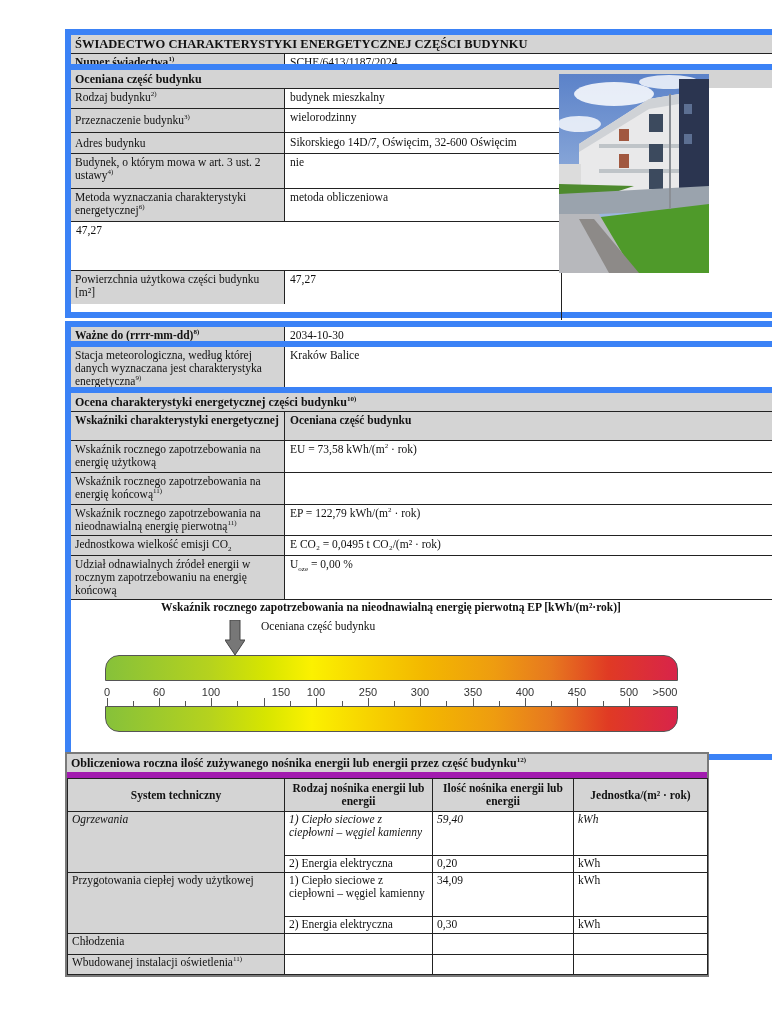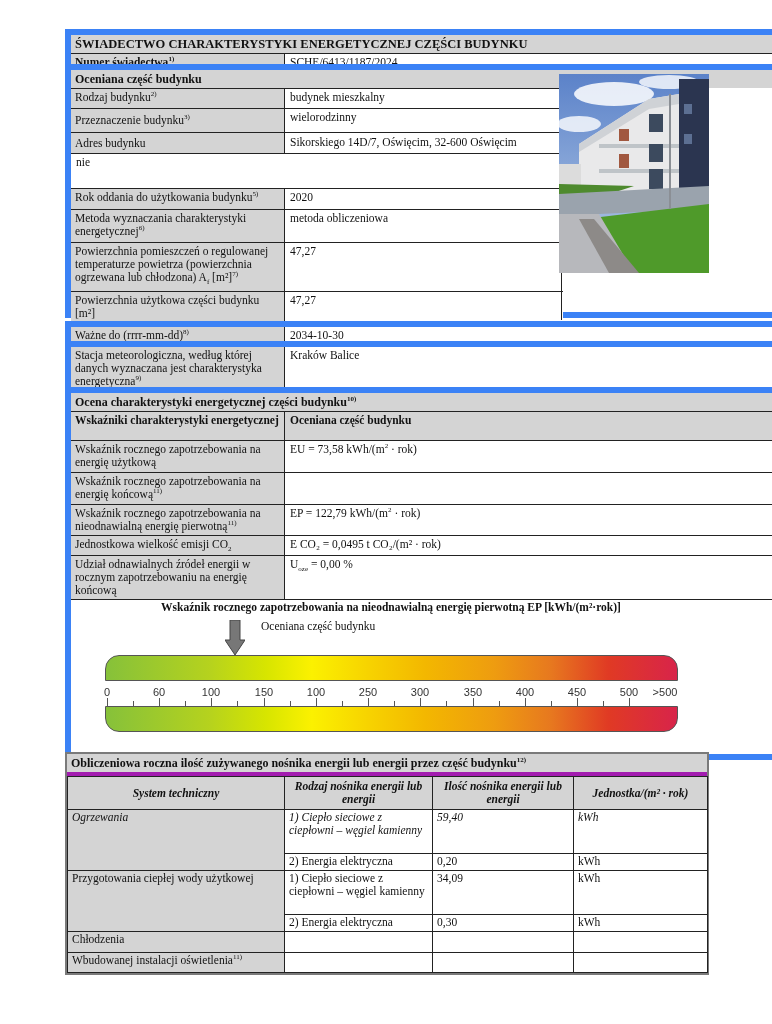--- a/index.html
+++ b/index.html
@@ -44,32 +44,28 @@
     </div>
     <div class="row" style="height:24px;">
       <div class="lbl" style="padding-top:5px;"><span>Przeznaczenie budynku</span><sup>3)</sup></div>
       <div class="val">wielorodzinny</div>
     </div>
     <div class="row" style="height:21px;">
       <div class="lbl" style="padding-top:4px;"><span>Adres budynku</span></div>
       <div class="val" style="padding-top:3px;">Sikorskiego 14D/7, Oświęcim, 32-600 Oświęcim</div>
     </div>
     <div class="row" style="height:35px;">
+      <div class="lbl"><span>Budynek, o którym mowa w art. 3 ust. 2 ustawy</span><sup>4)</sup></div>
       <div class="val">nie</div>
-    </div>
-    <div class="row" style="height:21px;">
-      <div class="lbl"><span>Rok oddania do użytkowania budynku</span><sup>5)</sup></div>
-      <div class="val">2020</div>
     </div>
     <div class="row" style="height:33px;">
       <div class="lbl"><span>Metoda wyznaczania charakterystyki energetycznej</span><sup>6)</sup></div>
       <div class="val">metoda obliczeniowa</div>
     </div>
     <div class="row" style="height:49px;">
-      <div class="lbl"><span>Powierzchnia pomieszczeń o regulowanej temperaturze powietrza (powierzchnia ogrzewana lub chłodzona) A</span><sub>f</sub><span> [m²]</span><sup>7)</sup></div>
       <div class="val">47,27</div>
     </div>
     <div class="row" style="height:34px;">
       <div class="lbl"><span>Powierzchnia użytkowa części budynku [m²]</span></div>
       <div class="val">47,27</div>
     </div>
   </div>
 
   <div class="abs" style="left:490px; top:17px; width:1px; height:233px; background:#222;"></div>
 </div>
@@ -103,21 +99,21 @@
     <polygon points="0,120 150,112 150,135 40,140 0,140" fill="#9aa3ad"></polygon>
     <polygon points="25,145 150,130 150,199 70,199" fill="#4f9a2a"></polygon>
     <polygon points="0,140 40,140 75,199 0,199" fill="#b7b8bc"></polygon>
     <polygon points="20,145 35,145 80,199 50,199" fill="#8d8a88"></polygon>
     <rect x="110" y="20" width="2" height="115" fill="#8b8f95"></rect>
   </svg>
 </div>
 
 <div class="blk" style="top:313px;">
   <div style="display:flex;">
-    <div class="lbl" style="font-weight:normal;"><span>Ważne do (rrrr-mm-dd)</span><sup>8)</sup></div>
+    <div class="lbl" style="font-weight:bold;"><span>Ważne do (rrrr-mm-dd)</span><sup>8)</sup></div>
     <div class="val">2034-10-30</div>
   </div>
 </div>
 
 <div class="blk" style="top:333px;">
   <div style="display:flex; height:44px;">
     <div class="lbl"><span>Stacja meteorologiczna, według której danych wyznaczana jest charakterystyka energetyczna</span><sup>9)</sup></div>
     <div class="val">Kraków Balice</div>
   </div>
 </div>
@@ -155,21 +151,21 @@
       <polygon points="5,0 15,0 15,20 20,20 10,35 0,20 5,20" fill="#777" stroke="#444" stroke-width="1"></polygon>
     </svg>
     <div class="abs" style="left:190px; top:20px; font-size:11.5px;">Oceniana część budynku</div>
 
     <div class="abs grad" style="left:34px; top:55px; width:573px; height:26px; border:1px solid #555; border-radius:14px 14px 0 0;"></div>
 
     <div class="abs" style="left:36px; top:86px; width:572px; height:20px;">
       <div class="scale-num" style="left:0px;">0</div>
       <div class="scale-num" style="left:52px;">60</div>
       <div class="scale-num" style="left:104px;">100</div>
-      <div class="scale-num" style="left:157px;">150</div>
+      <div class="scale-num" style="left:174px;">150</div>
       <div class="scale-num" style="left:209px;">100</div>
       <div class="scale-num" style="left:261px;">250</div>
       <div class="scale-num" style="left:313px;">300</div>
       <div class="scale-num" style="left:366px;">350</div>
       <div class="scale-num" style="left:418px;">400</div>
       <div class="scale-num" style="left:470px;">450</div>
       <div class="scale-num" style="left:522px;">500</div>
       <div class="scale-num" style="left:558px;">&gt;500</div>
       <div class="scale-tick" style="left:0px; top:12px; height:8px;"></div>
       <div class="scale-tick" style="left:26px; top:15px; height:5px;"></div>
@@ -192,30 +188,30 @@
       <div class="scale-tick" style="left:470px; top:12px; height:8px;"></div>
       <div class="scale-tick" style="left:496px; top:15px; height:5px;"></div>
       <div class="scale-tick" style="left:522px; top:12px; height:8px;"></div>
     </div>
 
     <div class="abs grad" style="left:34px; top:106px; width:573px; height:26px; border:1px solid #555; border-radius:0 0 14px 14px;"></div>
   </div>
 </div>
 
 <div class="et">
-  <div class="hdr" style="border-bottom:4px solid #a21caf;"><span>Obliczeniowa roczna ilość zużywanego nośnika energii lub energii przez część budynku</span><sup>12)</sup></div>
+  <div class="hdr" style="border-bottom:6px solid #a21caf;"><span>Obliczeniowa roczna ilość zużywanego nośnika energii lub energii przez część budynku</span><sup>12)</sup></div>
   <table>
     <colgroup>
         <col style="width:217px">
         <col style="width:148px">
         <col style="width:141px">
         <col style="width:134px">
       </colgroup>
     <tbody>
-        <tr style="height:33px;font-style:italic;">
+        <tr style="height:33px;">
       <th>System techniczny</th>
       <th>Rodzaj nośnika energii lub energii</th>
       <th>Ilość nośnika energii lub energii</th>
       <th>Jednostka/(m² · rok)</th>
     </tr>
     <tr style="height:44px;font-style:italic;">
       <td class="gray" rowspan="2">Ogrzewania</td>
       <td>1) Ciepło sieciowe z ciepłowni – węgiel kamienny</td>
       <td>59,40</td>
       <td>kWh</td>

